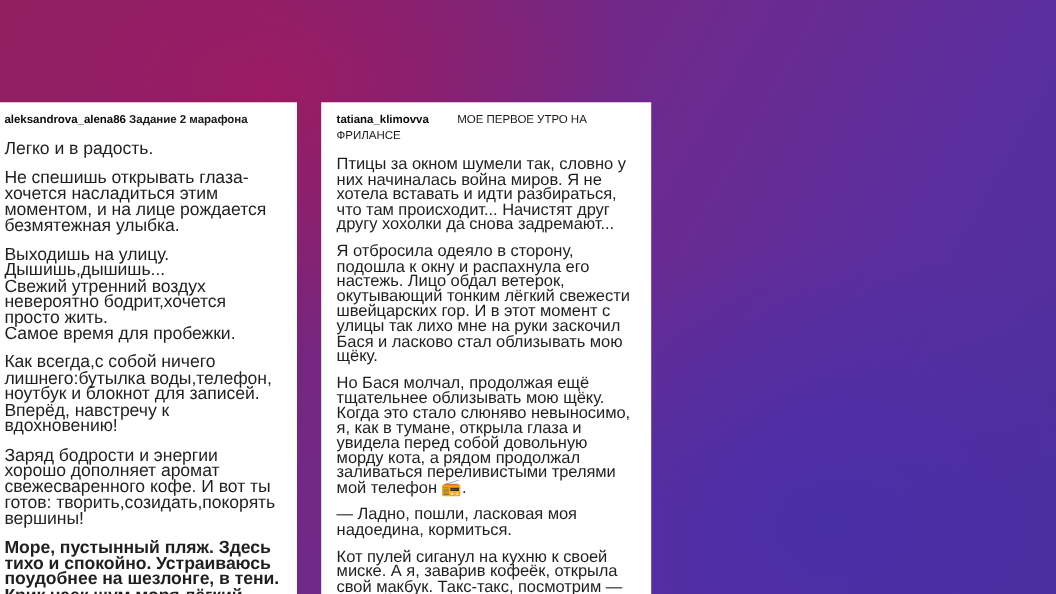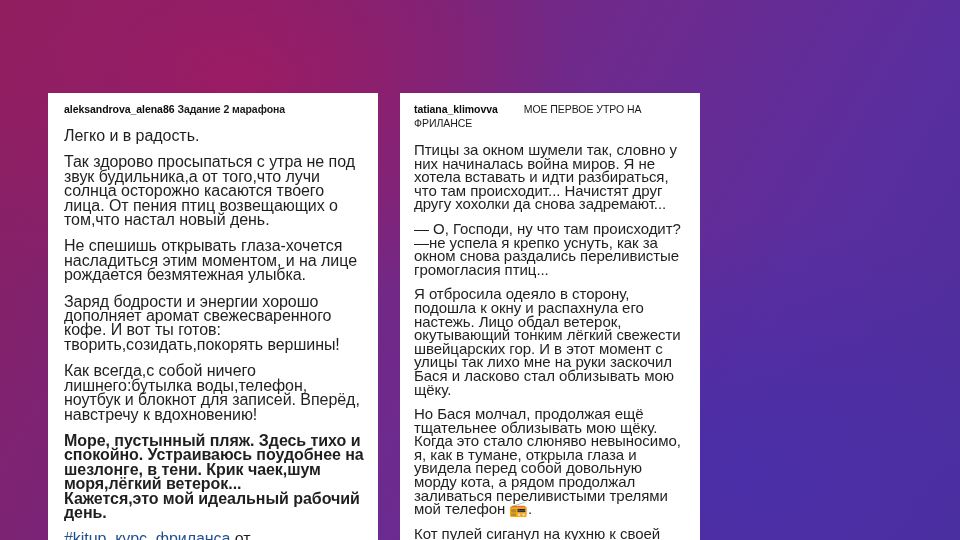--- a/index.html
+++ b/index.html
@@ -51,23 +51,22 @@
     gap: 22px;
     z-index: 3;
   }
 
   .card {
     background: #ffffff;
     box-sizing: border-box;
     overflow: hidden;
   }
   .card-left {
-    width: 330px;
-    padding: 9px 14px 0 16px;
-    margin-left: 48px;
+    width: 270px;
+    padding: 9px 14px 0 4px;
   }
   .card-right {
     width: 300px;
     padding: 9px 14px 0 14px;
   }
 
   .post-header {
     font-size: 10.5px;
     line-height: 14px;
     color: #1a1a1a;
@@ -116,36 +115,39 @@
 <div class="slide">
 
   <div class="cards">
 
     <div class="card card-left">
       <div class="post-header">
         <span class="username">aleksandrova_alena86</span>
         <span class="header-rest">Задание 2 марафона</span>
       </div>
       <p class="para">Легко и в радость.</p>
-      <p class="para">Так здорово просыпаться с утра не под звук будильника,а от того,что лучи солнца осторожно касаются твоего лица. От пения птиц возвещающих о том,что настал новый день.</p>
       <p class="para">Не спешишь открывать глаза-хочется насладиться этим моментом, и на лице рождается безмятежная улыбка.</p>
+      <p class="para" style="white-space: pre-line;">Выходишь на улицу.
+Дышишь,дышишь...
+Свежий утренний воздух невероятно бодрит,хочется просто жить.
+Самое время для пробежки.</p>
+      <p class="para">Как всегда,с собой ничего лишнего:бутылка воды,телефон, ноутбук и блокнот для записей. Вперёд, навстречу к вдохновению!</p>
       <p class="para">Заряд бодрости и энергии хорошо дополняет аромат свежесваренного кофе. И вот ты готов: творить,созидать,покорять вершины!</p>
-      <p class="para">Как всегда,с собой ничего лишнего:бутылка воды,телефон, ноутбук и блокнот для записей. Вперёд, навстречу к вдохновению!</p>
       <p class="para" style="white-space: pre-line; font-weight: bold;">Море, пустынный пляж. Здесь тихо и спокойно. Устраиваюсь поудобнее на шезлонге, в тени. Крик чаек,шум моря,лёгкий ветерок...
 Кажется,это мой идеальный рабочий день.</p>
       <p class="para tight"><span class="hashtag">#kitup_курс_фриланса</span><span> от </span><span class="mention">@maria_sinyukova</span><span>.</span></p>
     </div>
 
     <div class="card card-right">
       <div class="post-header">
         <span class="username">tatiana_klimovva</span>
         <span class="header-rest-normal">МОЕ ПЕРВОЕ УТРО НА ФРИЛАНСЕ</span>
       </div>
       <p class="para">Птицы за окном шумели так, словно у них начиналась война миров. Я не хотела вставать и идти разбираться, что там происходит... Начистят друг другу хохолки да снова задремают...</p>
-      <p class="para">— О, Господи, ну что там происходит? —не успела я крепко уснуть, как за окном снова раздались переливистые громогласия птиц...</p>
       <p class="para">Я отбросила одеяло в сторону, подошла к окну и распахнула его настежь. Лицо обдал ветерок, окутывающий тонким лёгкий свежести швейцарских гор. И в этот момент с улицы так лихо мне на руки заскочил Бася и ласково стал облизывать мою щёку.</p>
       <p class="para">Но Бася молчал, продолжая ещё тщательнее облизывать мою щёку. Когда это стало слюняво невыносимо, я, как в тумане, открыла глаза и увидела перед собой довольную морду кота, а рядом продолжал заливаться переливистыми трелями мой телефон 📻.</p>
+      <p class="para">— Ладно, пошли, ласковая моя надоедина, кормиться.</p>
       <p class="para tight">Кот пулей сиганул на кухню к своей миске. А я, заварив кофеёк, открыла свой макбук. Такс-такс, посмотрим — дедлайн завтра, я успеваю!</p>
     </div>
 
   </div>
 
 </div>
 
 </body></html>

